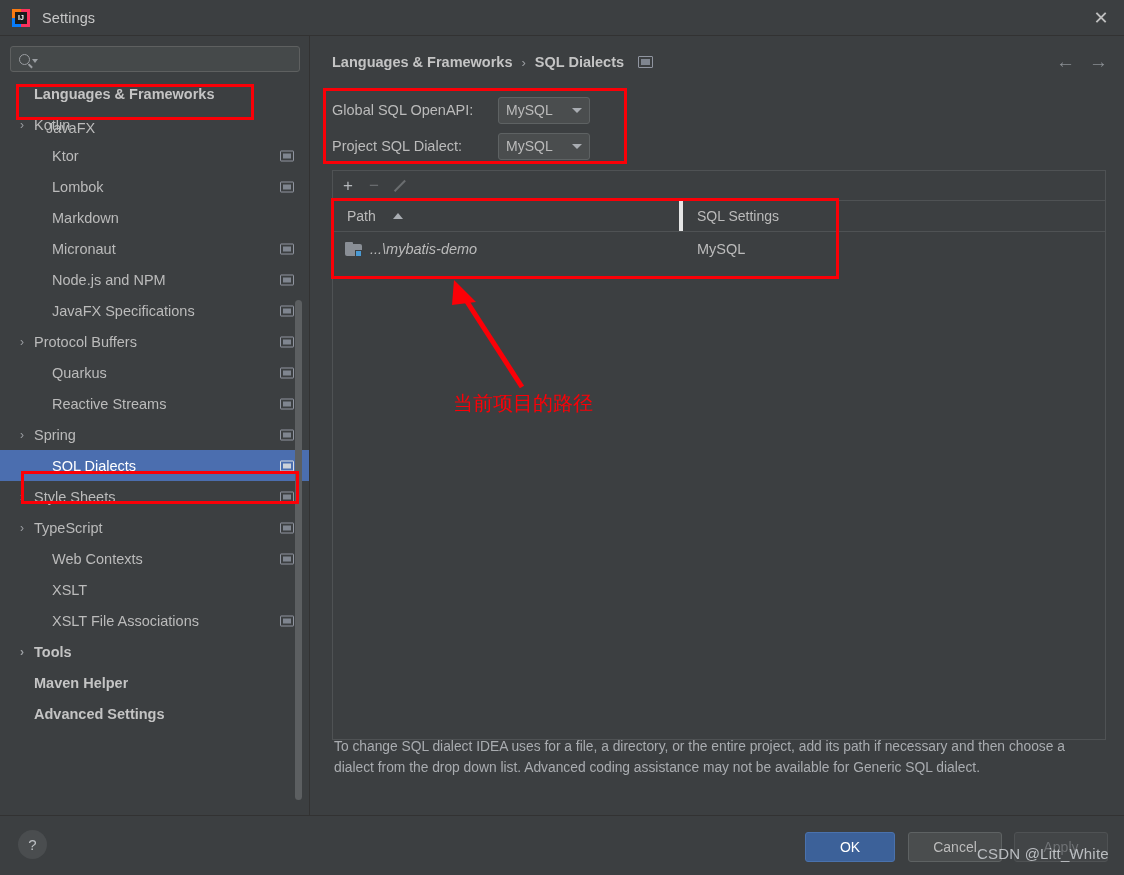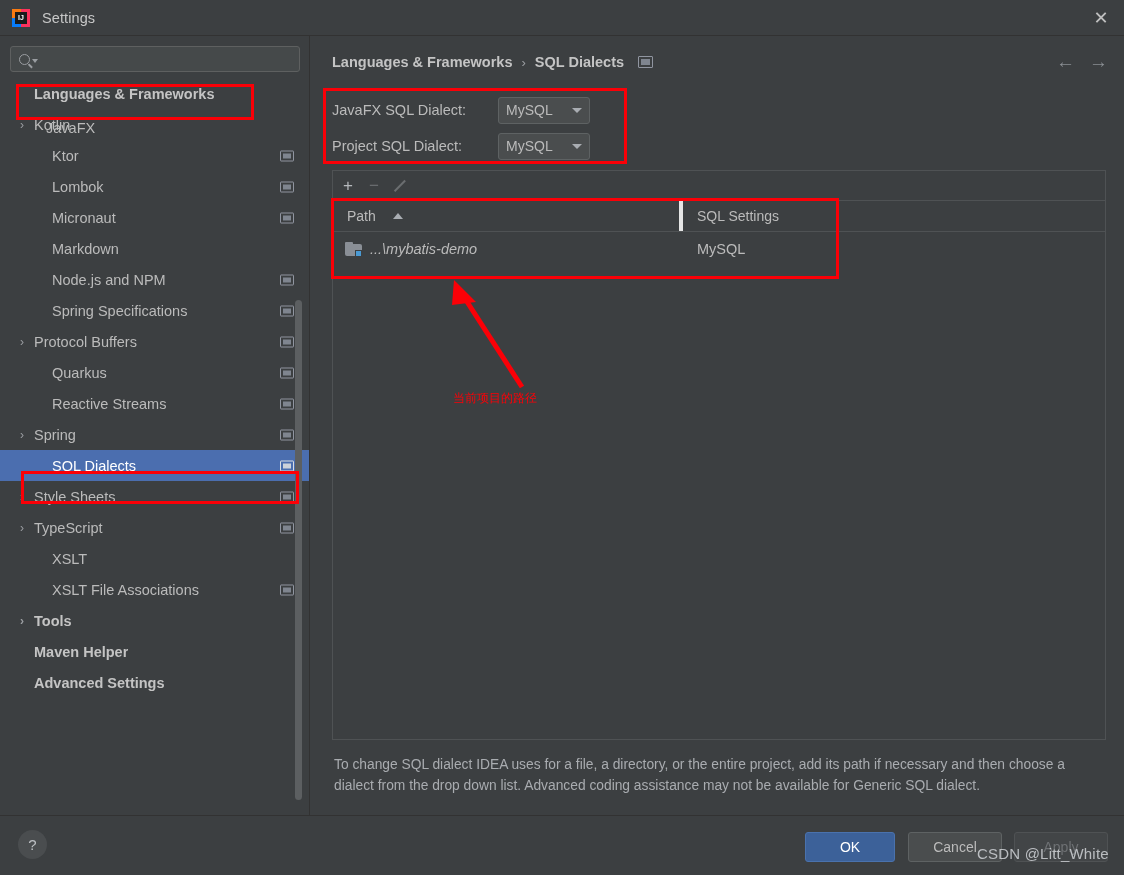--- a/index.html
+++ b/index.html
@@ -171,21 +171,21 @@
   .folder-ic { width: 17px; height: 14px; position: relative; flex: none; }
   .folder-ic .fb { position:absolute; left:0; top:2px; width:17px; height:12px;
                    background:#8a8f96; border-radius: 1px 2px 2px 2px; }
   .folder-ic .ft { position:absolute; left:0; top:0; width:8px; height:4px;
                    background:#8a8f96; border-radius:1px 1px 0 0; }
   .folder-ic .dot { position:absolute; right:0px; bottom:-1px; width:7px; height:7px;
                     background:#4a9ad4; border:1px solid #3c3f41; }
   .td-dialect { padding-left: 14px; }
 
   .hint {
-    position: absolute; left: 24px; top: 718px; width: 768px;
+    position: absolute; left: 24px; top: 700px; width: 768px;
     font-size: 13.8px; line-height: 1.55; color: #a9acb0;
   }
 
   
   .bottombar {
     position: absolute; left: 0; top: 815px; width: 1124px; height: 60px;
     background: #3c3f41; border-top: 1px solid #323232;
   }
   .help-btn {
     position: absolute; left: 18px; top: 14px; width: 29px; height: 29px;
@@ -206,21 +206,21 @@
     color: #cfd2d6; opacity: .85; white-space: nowrap; letter-spacing: .2px;
   }
 
   
   .anno { position: absolute; border: 3px solid #fb0007; pointer-events: none; }
   .anno-lf   { left: 16px;  top: 84px;  width: 238px; height: 36px; }
   .anno-sql  { left: 21px;  top: 471px; width: 278px; height: 33px; }
   .anno-dia  { left: 323px; top: 88px;  width: 304px; height: 76px; }
   .anno-tbl  { left: 331px; top: 198px; width: 508px; height: 81px; }
   .anno-text {
-    position: absolute; left: 453px; top: 390px; font-size: 12px; color: #fb0007;
+    position: absolute; left: 453px; top: 390px; font-size: 20px; color: #fb0007;
     white-space: nowrap; font-family: "DejaVu Sans", sans-serif;
   }
   .arrow-svg { position: absolute; left: 440px; top: 280px; pointer-events: none; }
 </style>
 </head>
 <body>
 
 <div id="app">
 
   <div class="titlebar">
@@ -257,35 +257,35 @@
           <span class="tree-label">Ktor</span>
           <span class="badge"></span>
         </div>
         <div class="tree-item lvl1">
           <span class="chev"></span>
           <span class="tree-label">Lombok</span>
           <span class="badge"></span>
         </div>
         <div class="tree-item lvl1">
           <span class="chev"></span>
+          <span class="tree-label">Markdown</span>
+        </div>
+        <div class="tree-item lvl1">
+          <span class="chev"></span>
           <span class="tree-label">Micronaut</span>
           <span class="badge"></span>
         </div>
         <div class="tree-item lvl1">
           <span class="chev"></span>
-          <span class="tree-label">Markdown</span>
-        </div>
-        <div class="tree-item lvl1">
-          <span class="chev"></span>
           <span class="tree-label">Node.js and NPM</span>
           <span class="badge"></span>
         </div>
         <div class="tree-item lvl1">
           <span class="chev"></span>
-          <span class="tree-label">Spring Specifications</span>
+          <span class="tree-label">JavaFX Specifications</span>
           <span class="badge"></span>
         </div>
         <div class="tree-item lvl0">
           <span class="chev">›</span>
           <span class="tree-label">Protocol Buffers</span>
           <span class="badge"></span>
         </div>
         <div class="tree-item lvl1">
           <span class="chev"></span>
           <span class="tree-label">Quarkus</span>
@@ -307,20 +307,25 @@
           <span class="badge"></span>
         </div>
         <div class="tree-item lvl0">
           <span class="chev">›</span>
           <span class="tree-label">Style Sheets</span>
           <span class="badge"></span>
         </div>
         <div class="tree-item lvl0">
           <span class="chev">›</span>
           <span class="tree-label">TypeScript</span>
+          <span class="badge"></span>
+        </div>
+        <div class="tree-item lvl1">
+          <span class="chev"></span>
+          <span class="tree-label">Web Contexts</span>
           <span class="badge"></span>
         </div>
         <div class="tree-item lvl1">
           <span class="chev"></span>
           <span class="tree-label">XSLT</span>
         </div>
         <div class="tree-item lvl1">
           <span class="chev"></span>
           <span class="tree-label">XSLT File Associations</span>
           <span class="badge"></span>
@@ -351,21 +356,21 @@
       <span class="bc-badge"></span>
     </div>
 
     <div class="nav-arrows">
       <span>←</span>
       <span>→</span>
     </div>
 
     <div class="dialect-rows">
       <div class="dialect-row">
-        <div class="dialect-label">JavaFX SQL Dialect:</div>
+        <div class="dialect-label">Global SQL OpenAPI:</div>
         <div class="combo">
           <span class="cv">MySQL</span>
           <span class="ct"></span>
         </div>
       </div>
       <div class="dialect-row">
         <div class="dialect-label">Project SQL Dialect:</div>
         <div class="combo">
           <span class="cv">MySQL</span>
           <span class="ct"></span>

